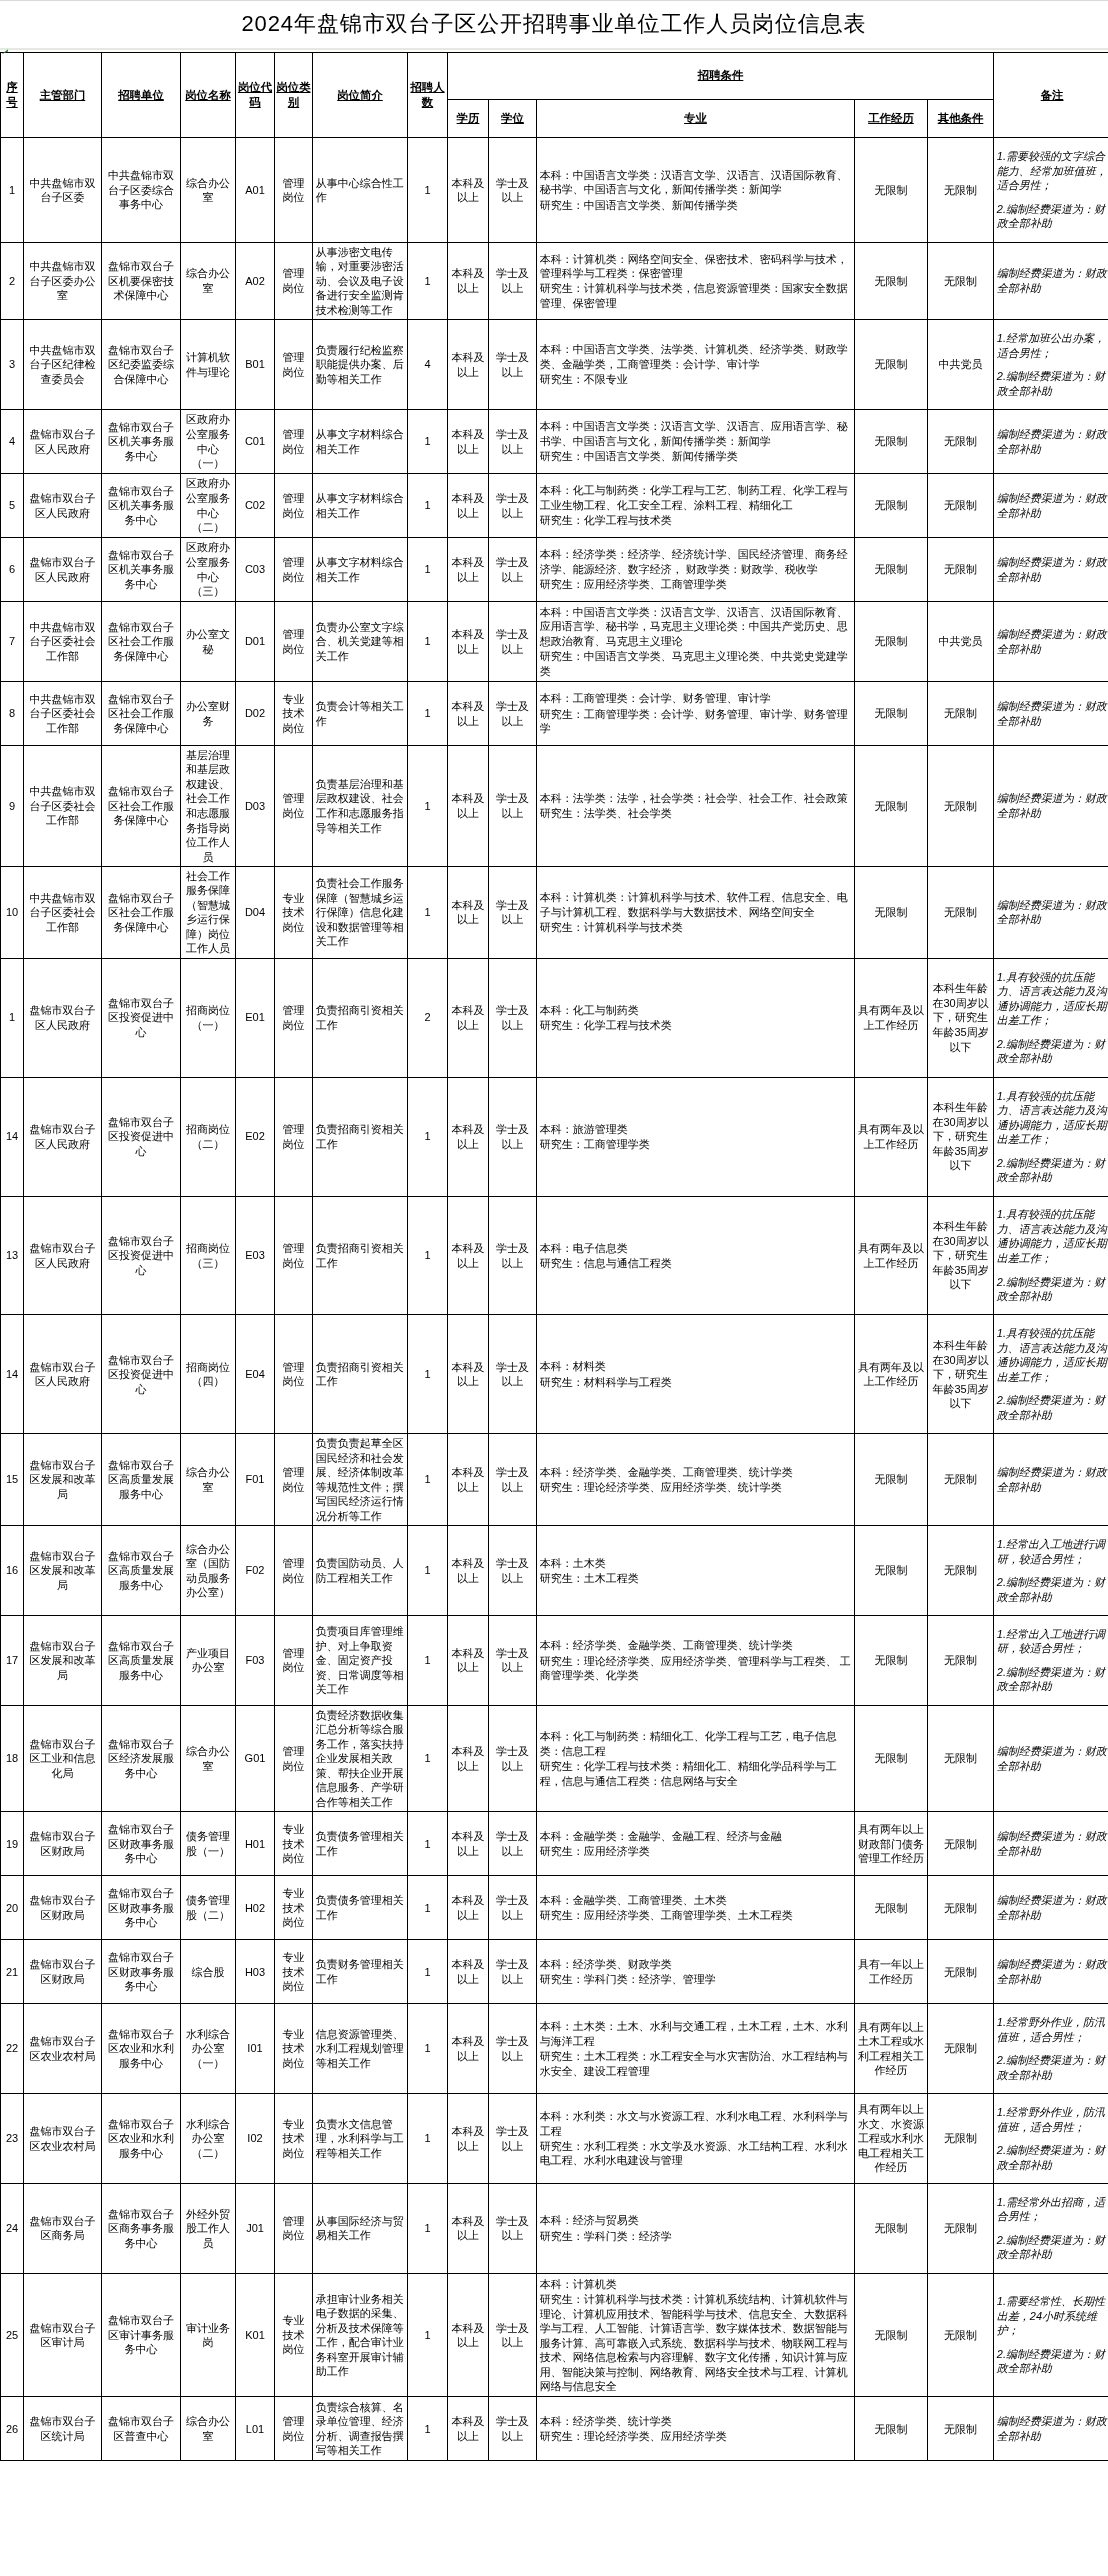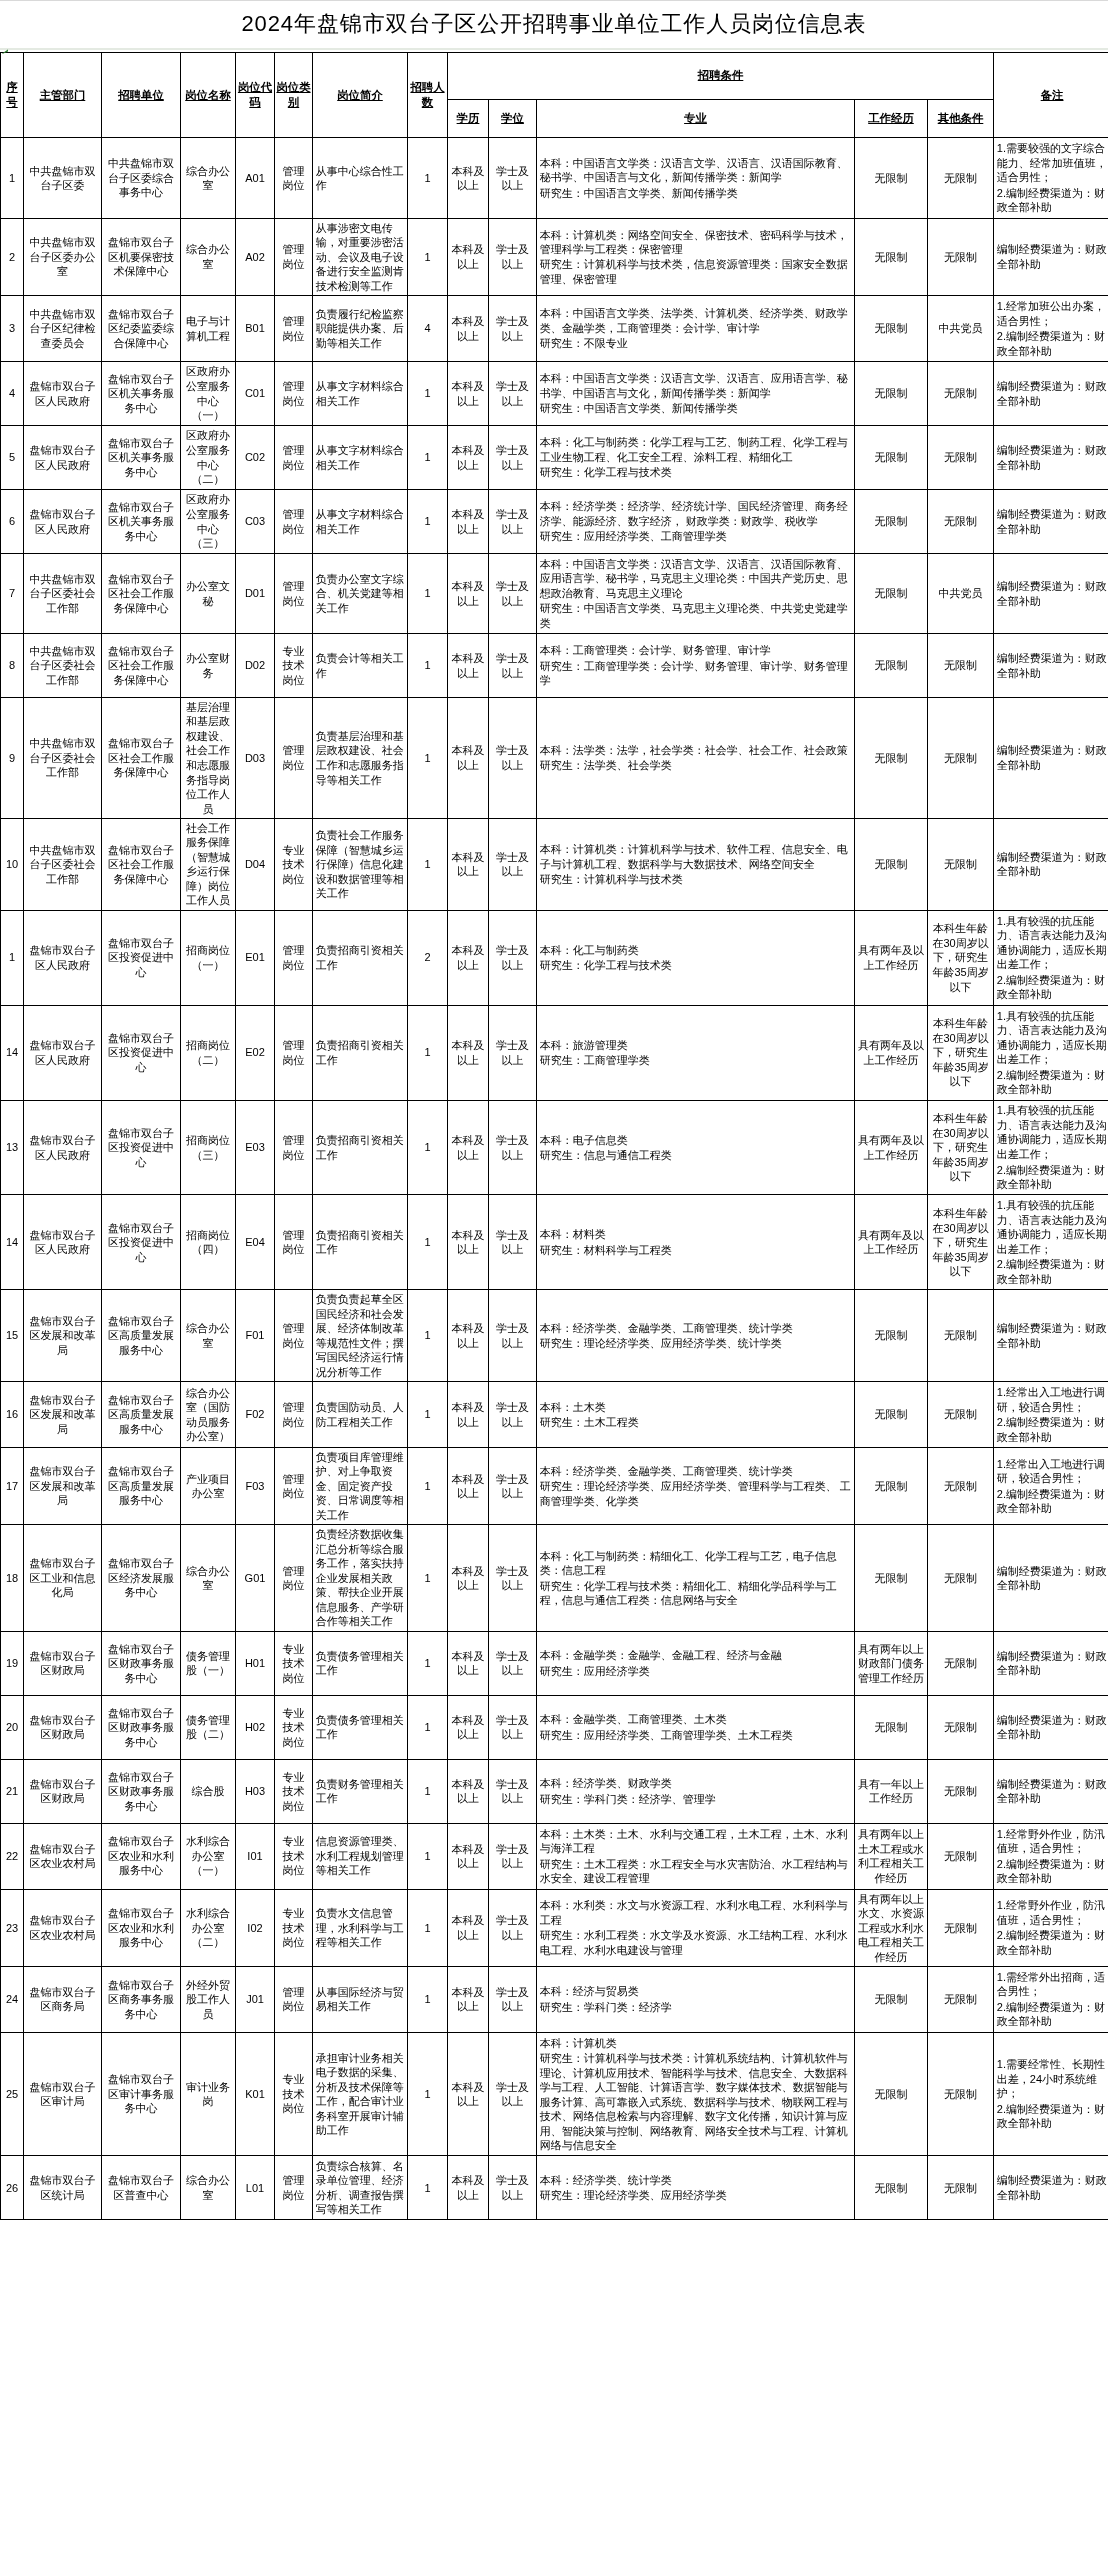--- a/index.html
+++ b/index.html
@@ -24,21 +24,21 @@
   }
   table.jobs th{font-weight:bold;font-size:11.4px;padding:1.9px 0.9px;text-align:center;text-decoration:underline;}
   thead tr.h1 th{height:42px;}
   thead tr.h2 th{height:34px;}
   tbody tr{height:64px;}
   td.c-center{text-align:center;}
   td.c-left{text-align:left;}
   td.major-cell-td{padding:2.8px 4.7px;}
   .major-line{margin:0.9px 0;}
   .major-line .lvl{font-weight:normal;}
-  .note-line{margin:1px 0;}
+  .note-line{margin:9px 0;font-style:italic;}
   col.c-no{width:23px;} col.c-dept{width:78px;} col.c-unit{width:79px;}
   col.c-post{width:55px;} col.c-code{width:39px;} col.c-cat{width:38px;}
   col.c-intro{width:95px;} col.c-count{width:40px;} col.c-edu{width:41px;}
   col.c-deg{width:48px;} col.c-major{width:318px;} col.c-exp{width:73px;}
   col.c-other{width:66px;} col.c-note{width:117px;}
 </style>
 </head>
 <body>
 
 <div class="title-bar">
@@ -127,21 +127,21 @@
         <td class="c-center">无限制</td>
         <td class="c-center">无限制</td>
         <td class="c-left">
           <div class="note-line">编制经费渠道为：财政全部补助</div>
         </td>
       </tr>
       <tr>
         <td class="c-center">3</td>
         <td class="c-center">中共盘锦市双台子区纪律检查委员会</td>
         <td class="c-center">盘锦市双台子区纪委监委综合保障中心</td>
-        <td class="c-center">电子与计算机工程</td>
+        <td class="c-center">计算机软件与理论</td>
         <td class="c-center">B01</td>
         <td class="c-center">管理岗位</td>
         <td class="c-left">负责履行纪检监察职能提供办案、后勤等相关工作</td>
         <td class="c-center">4</td>
         <td class="c-center">本科及以上</td>
         <td class="c-center">学士及以上</td>
         <td class="c-left major-cell-td">
           <div class="major-line"><span class="lvl">本科：</span>中国语言文学类、法学类、计算机类、经济学类、财政学类、金融学类，工商管理类：会计学、审计学</div>
           <div class="major-line"><span class="lvl">研究生：</span>不限专业</div>
         </td>

